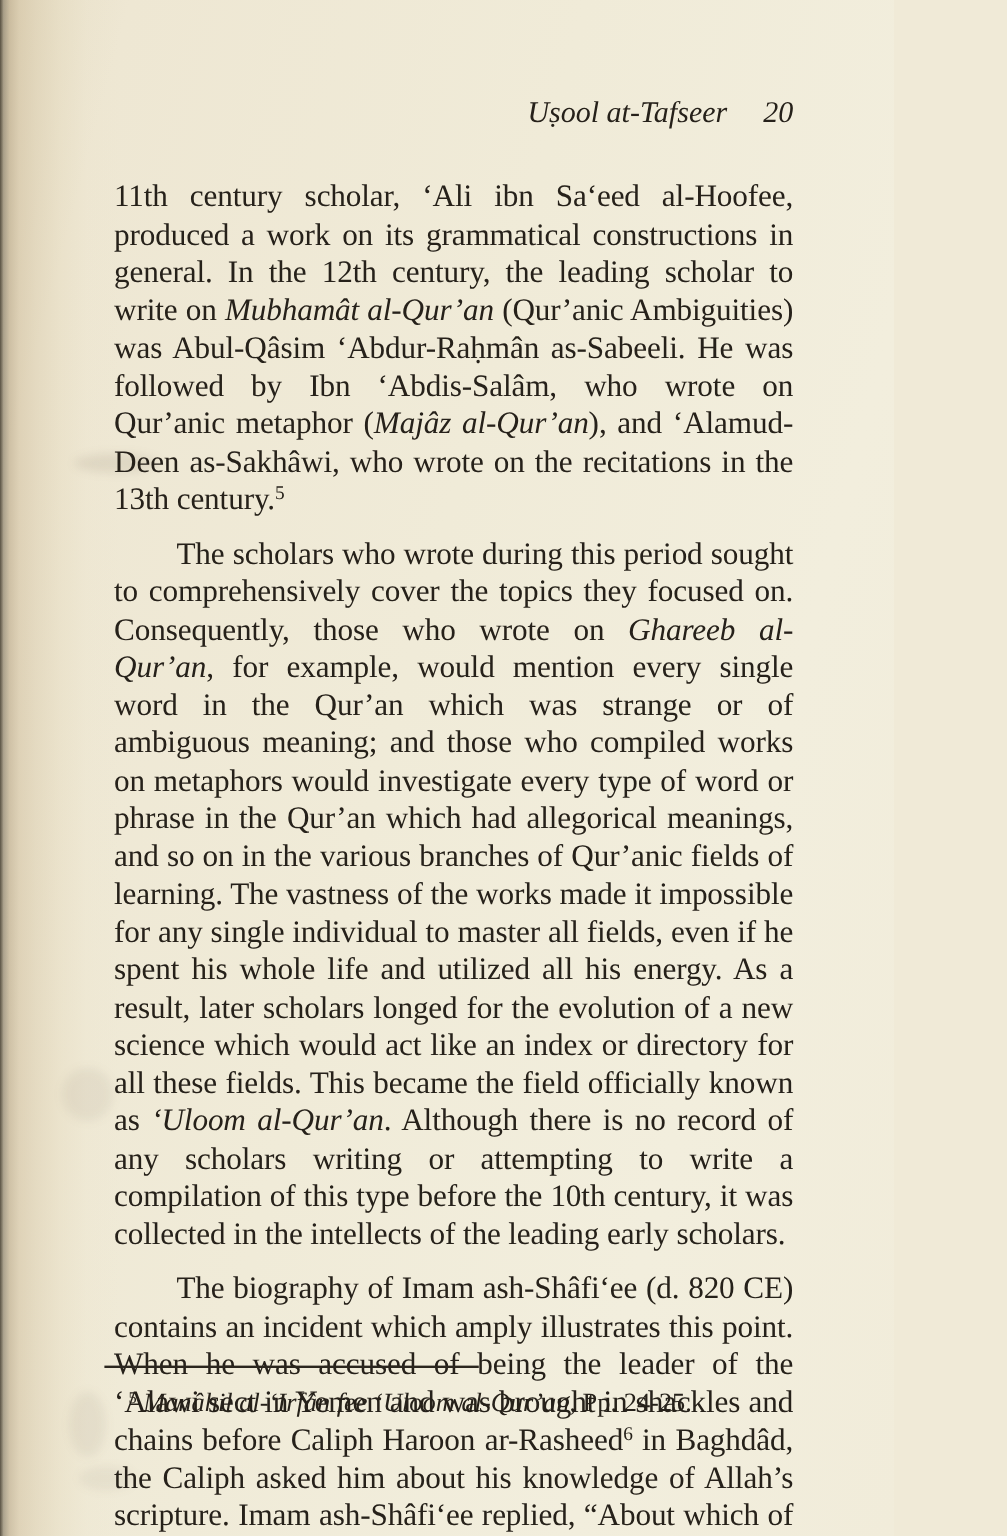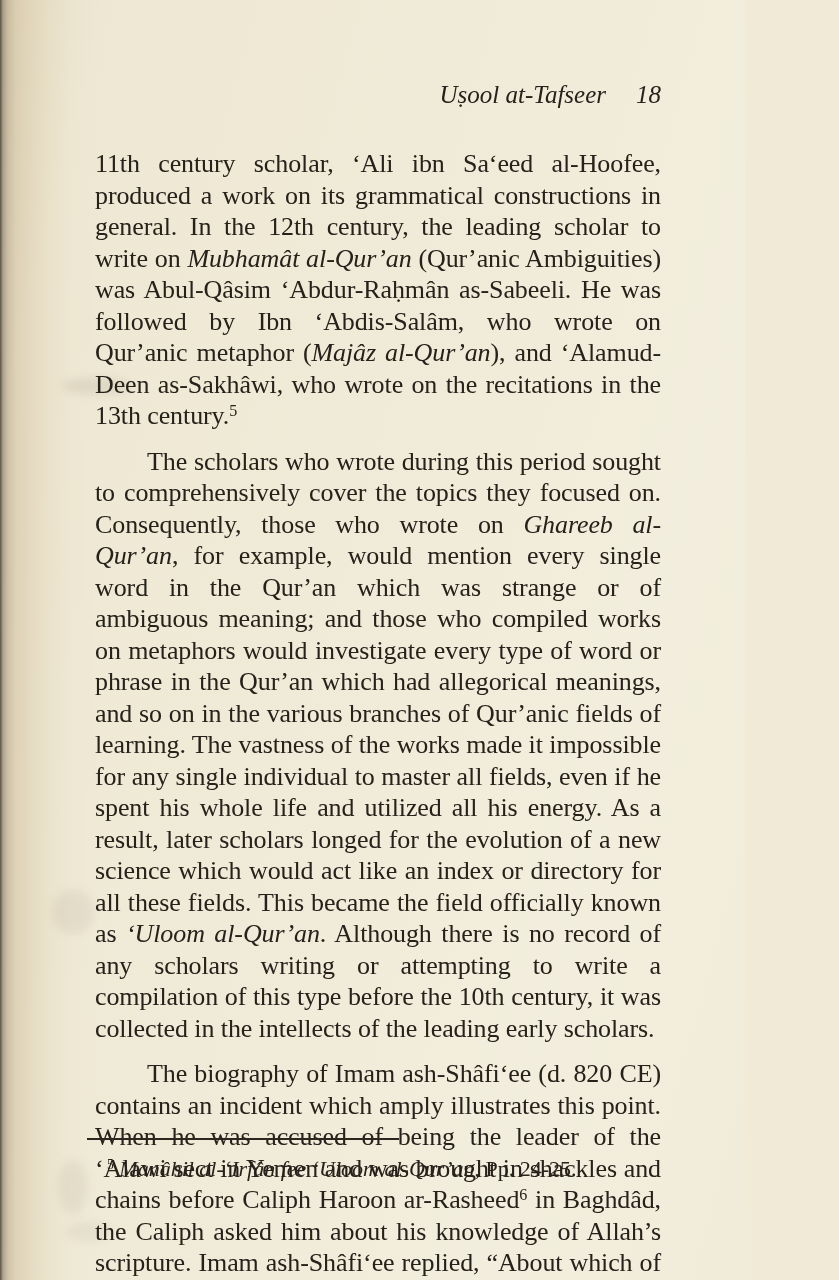--- a/index.html
+++ b/index.html
@@ -72,21 +72,21 @@
 
 <div class="page">
   <div class="binding"></div>
   <div class="smudge s1"></div>
   <div class="smudge s2"></div>
   <div class="smudge s3"></div>
   <div class="smudge s4"></div>
 
   <div class="header">
     <span class="running-title">Uṣool at-Tafseer</span>
-    <span class="page-number">18</span>
+    <span class="page-number">20</span>
   </div>
 
   <div class="body">
     <p class="para"><span>11th century scholar, ‘Ali ibn Sa‘eed al-Hoofee, produced a work on its grammatical constructions in general. In the 12th century, the leading scholar to write on </span><span style="font-style: italic;">Mubhamât al-Qur’an</span><span> (Qur’anic Ambiguities) was Abul-Qâsim ‘Abdur-Raḥmân as-Sabeeli. He was followed by Ibn ‘Abdis-Salâm, who wrote on Qur’anic metaphor (</span><span style="font-style: italic;">Majâz al-Qur’an</span><span>), and ‘Alamud-Deen as-Sakhâwi, who wrote on the recitations in the 13th century.</span><sup>5</sup></p>
     <p class="para indent"><span>The scholars who wrote during this period sought to comprehensively cover the topics they focused on. Consequently, those who wrote on </span><span style="font-style: italic;">Ghareeb al-Qur’an</span><span>, for example, would mention every single word in the Qur’an which was strange or of ambiguous meaning; and those who compiled works on metaphors would investigate every type of word or phrase in the Qur’an which had allegorical meanings, and so on in the various branches of Qur’anic fields of learning. The vastness of the works made it impossible for any single individual to master all fields, even if he spent his whole life and utilized all his energy. As a result, later scholars longed for the evolution of a new science which would act like an index or directory for all these fields. This became the field officially known as </span><span style="font-style: italic;">‘Uloom al-Qur’an</span><span>. Although there is no record of any scholars writing or attempting to write a compilation of this type before the 10th century, it was collected in the intellects of the leading early scholars.</span></p>
     <p class="para indent"><span>The biography of Imam ash-Shâfi‘ee (d. 820 CE) contains an incident which amply illustrates this point. When he was accused of being the leader of the ‘Alawi sect in Yemen and was brought in shackles and chains before Caliph Haroon ar-Rasheed</span><sup>6</sup><span> in Baghdâd, the Caliph asked him about his knowledge of Allah’s scripture. Imam ash-Shâfi‘ee replied, “About which of Allah’s</span></p>
   </div>
 
   <div class="footnotes">
     <div class="fn-rule"></div>

